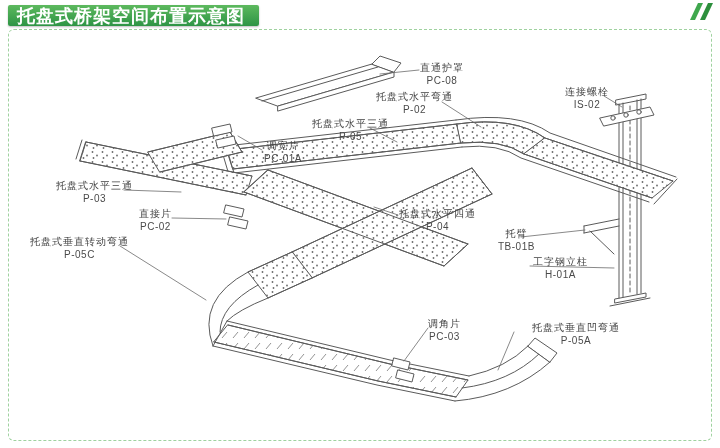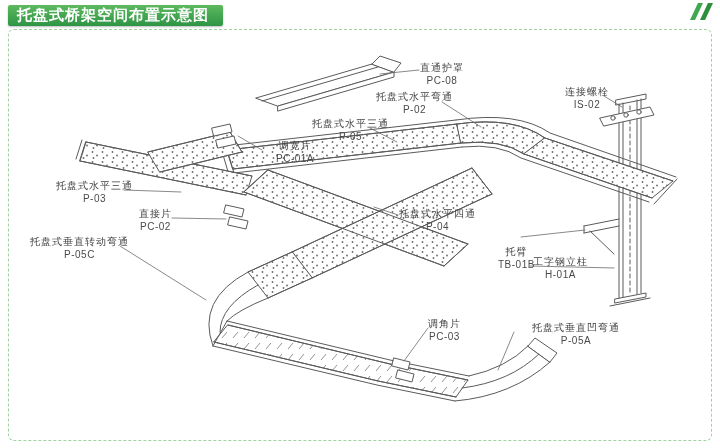--- a/index.html
+++ b/index.html
@@ -13,21 +13,21 @@
   .header-bar {
     position:absolute; left:8px; top:5px; height:21px;
     display:flex; align-items:center;
     padding:0 14px 0 9px;
     background:linear-gradient(180deg,#5db95e 0%,#2e9445 100%);
     border-radius:2px;
     box-shadow:0 1px 2px rgba(0,0,0,.25);
     z-index:5;
   }
   .header-title {
-    color:#ffffff; font-size:15px; font-weight:bold; letter-spacing:1px;
+    color:#ffffff; font-size:18px; font-weight:bold; letter-spacing:1px;
     white-space:nowrap;
     font-family:Liberation Mono, monospace;
   }
   .stripes { position:absolute; right:5px; top:2px; z-index:5; }
   .frame {
     position:absolute; left:8px; top:29px; width:704px; height:412px;
     border:1px dashed #9fd29f; border-radius:6px; background:#ffffff;
   }
   .diagram-svg { position:absolute; left:0; top:0; z-index:1; }
   .callout {
@@ -214,37 +214,37 @@
   <div class="code">P-02</div>
 </div>
 <div class="callout" style="left:312px; top:117px;">
   <div class="name">托盘式水平三通</div>
   <div class="code">P-05</div>
 </div>
 <div class="callout" style="left:565px; top:85px;">
   <div class="name">连接螺栓</div>
   <div class="code">IS-02</div>
 </div>
-<div class="callout" style="left:264px; top:139px;margin-left:12px;">
+<div class="callout" style="left:264px; top:139px;">
   <div class="name">调宽片</div>
   <div class="code">PC-01A</div>
 </div>
 <div class="callout" style="left:56px;  top:179px;">
   <div class="name">托盘式水平三通</div>
   <div class="code">P-03</div>
 </div>
 <div class="callout" style="left:139px; top:207px;">
   <div class="name">直接片</div>
   <div class="code">PC-02</div>
 </div>
 <div class="callout" style="left:399px; top:207px;">
   <div class="name">托盘式水平四通</div>
   <div class="code">P-04</div>
 </div>
-<div class="callout" style="left:498px; top:227px;margin-top:18px;">
+<div class="callout" style="left:498px; top:227px;">
   <div class="name">托臂</div>
   <div class="code">TB-01B</div>
 </div>
 <div class="callout" style="left:485px; top:255px;margin-left:48px;">
   <div class="name">工字钢立柱</div>
   <div class="code">H-01A</div>
 </div>
 <div class="callout" style="left:30px;  top:235px;">
   <div class="name">托盘式垂直转动弯通</div>
   <div class="code">P-05C</div>

